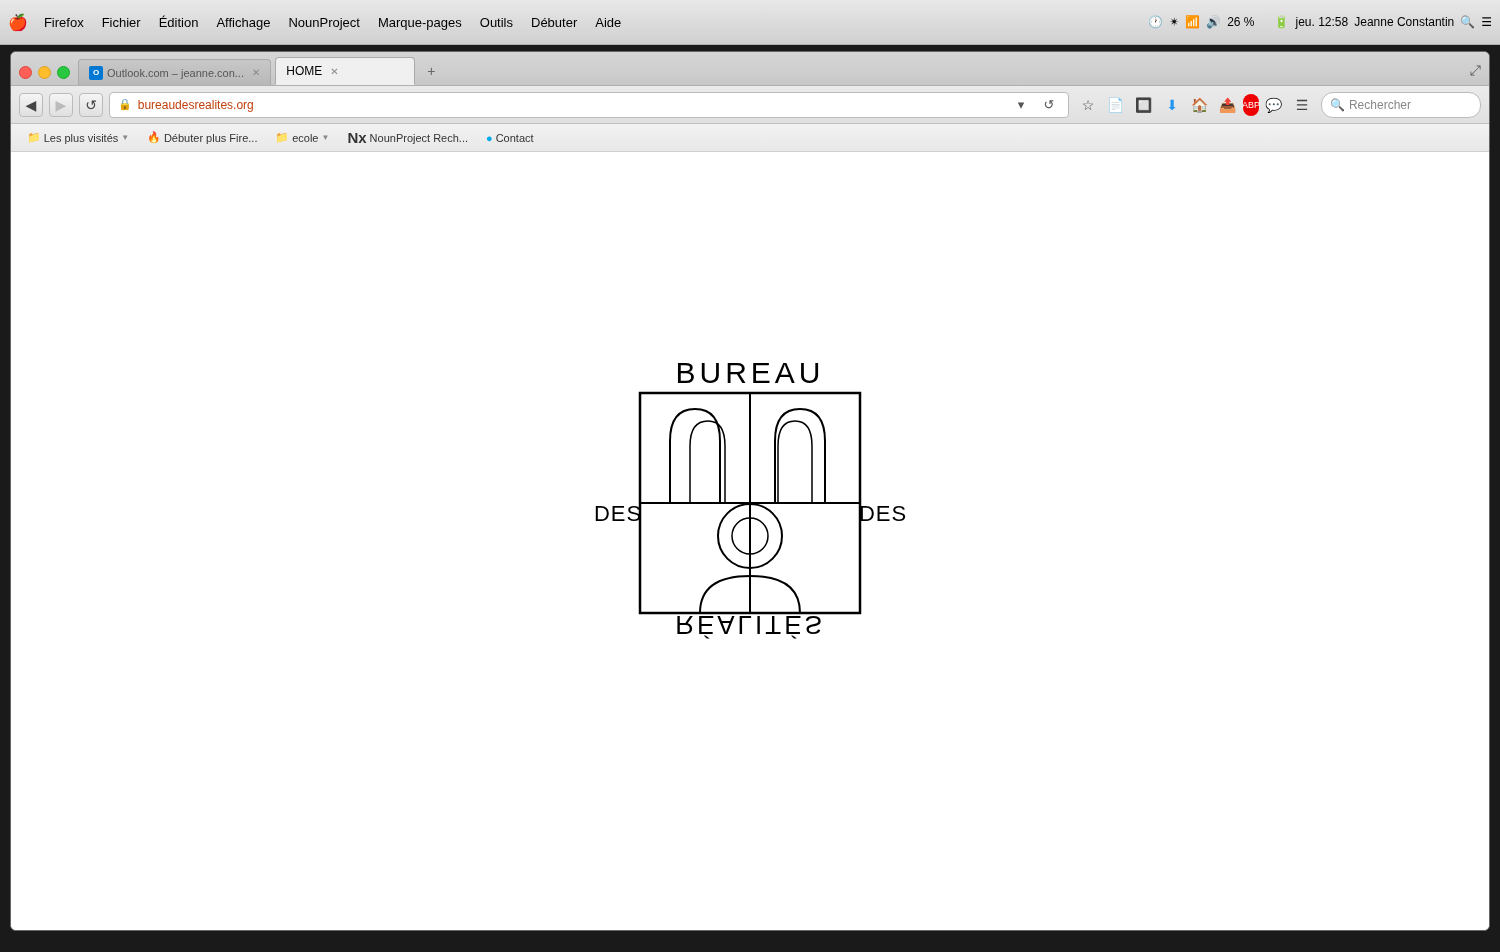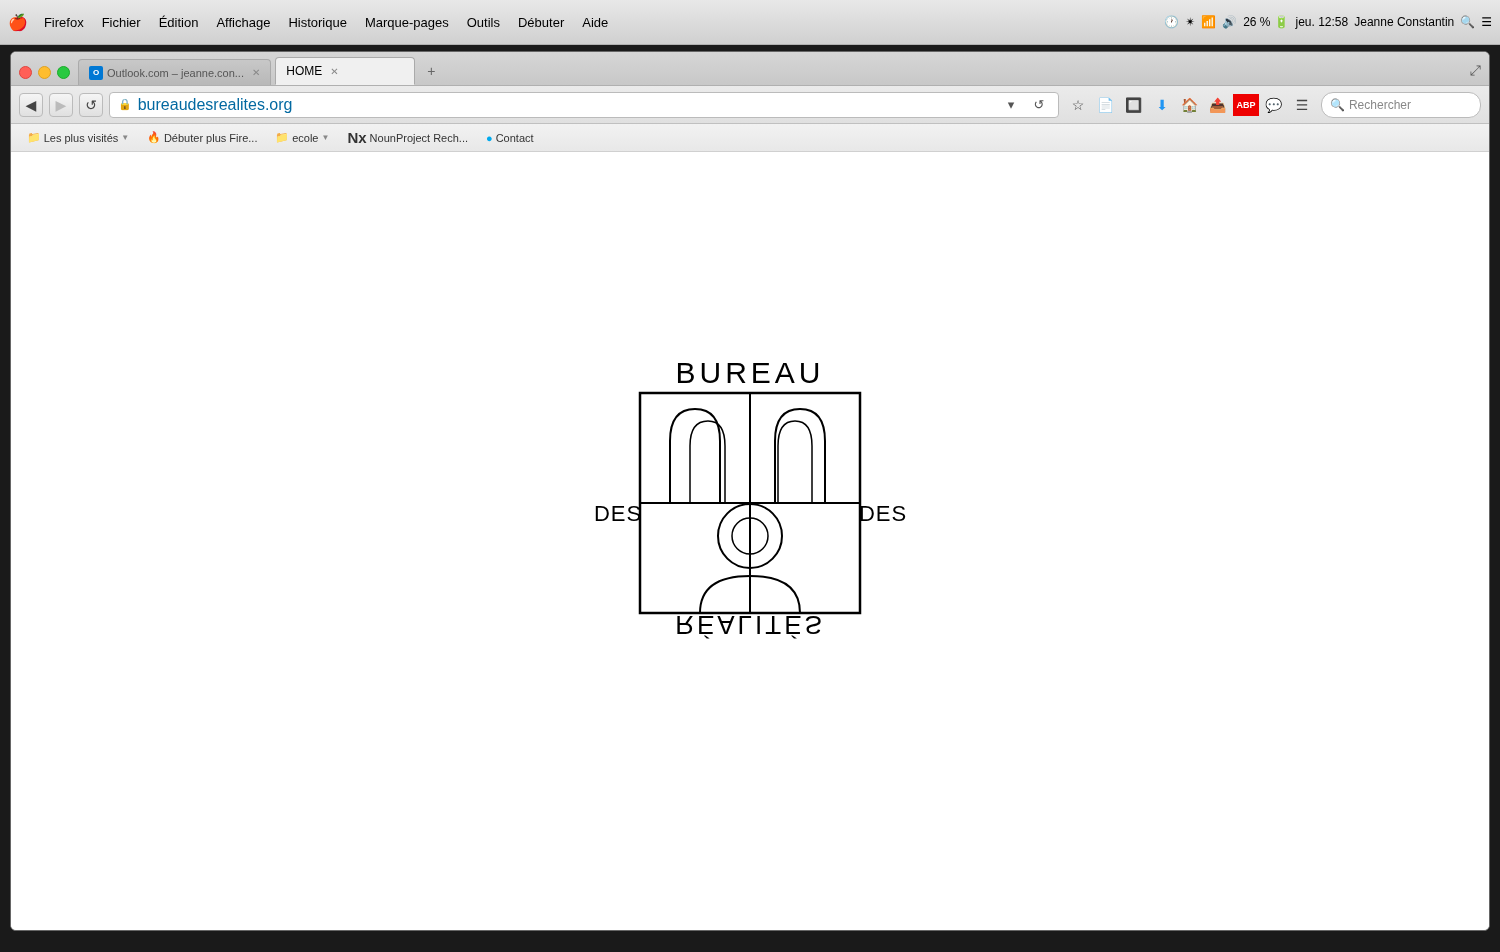--- a/index.html
+++ b/index.html
@@ -39,21 +39,21 @@
       right: 8px;
       display: flex;
       align-items: center;
       gap: 6px;
       font-size: 12px;
     }
     .menubar-right .clock { font-size: 12px; }
     .battery-block {
       display: flex;
       align-items: center;
-      gap: 4px;
+      gap: 20px;
       font-size: 12px;
     }
 
     
     .browser {
       margin: 6px 10px;
       border: 1px solid #666;
       border-radius: 6px;
       overflow: hidden;
       background: #f5f5f5;
@@ -188,21 +188,21 @@
       border: 1px solid #bbb;
       border-radius: 4px;
       display: flex;
       align-items: center;
       padding: 0 8px;
       font-size: 13px;
       color: #333;
       gap: 6px;
     }
     .address-lock { color: #888; font-size: 11px; }
-    .address-url { flex: 1; color: #0369a1; font-size: 16px; }
+    .address-url { flex: 1; color: #c2410c; font-size: 12px; }
     .addr-icon {
       width: 22px;
       height: 22px;
       display: flex;
       align-items: center;
       justify-content: center;
       font-size: 13px;
       color: #555;
       cursor: pointer;
     }
@@ -229,30 +229,30 @@
       height: 26px;
       display: flex;
       align-items: center;
       justify-content: center;
       border-radius: 4px;
       cursor: pointer;
       font-size: 14px;
       color: #444;
     }
     .abp-icon {
-      width: 26px;
+      width: 16px;
       height: 22px;
       background: #e00;
-      border-radius: 0;
+      border-radius: 10px;
       display: flex;
       align-items: center;
       justify-content: center;
       font-size: 9px;
       color: white;
-      font-weight: bold;
+      font-weight: normal;
     }
 
     
     .bookmarks-bar {
       height: 28px;
       background: linear-gradient(to bottom, #f2f2f2, #e8e8e8);
       display: flex;
       align-items: center;
       padding: 0 8px;
       gap: 2px;
@@ -297,21 +297,21 @@
   </style>
 </head>
 <body>
 
 <div class="menubar">
   <span class="menubar-apple">🍎</span>
   <span class="menubar-item">Firefox</span>
   <span class="menubar-item">Fichier</span>
   <span class="menubar-item">Édition</span>
   <span class="menubar-item">Affichage</span>
-  <span class="menubar-item">Historique</span>
+  <span class="menubar-item">NounProject</span>
   <span class="menubar-item">Marque-pages</span>
   <span class="menubar-item">Outils</span>
   <span class="menubar-item">Débuter</span>
   <span class="menubar-item">Aide</span>
   <div class="menubar-right">
     <span>🕐</span>
     <span>✴</span>
     <span>📶</span>
     <span>🔊</span>
     <span class="battery-block">

